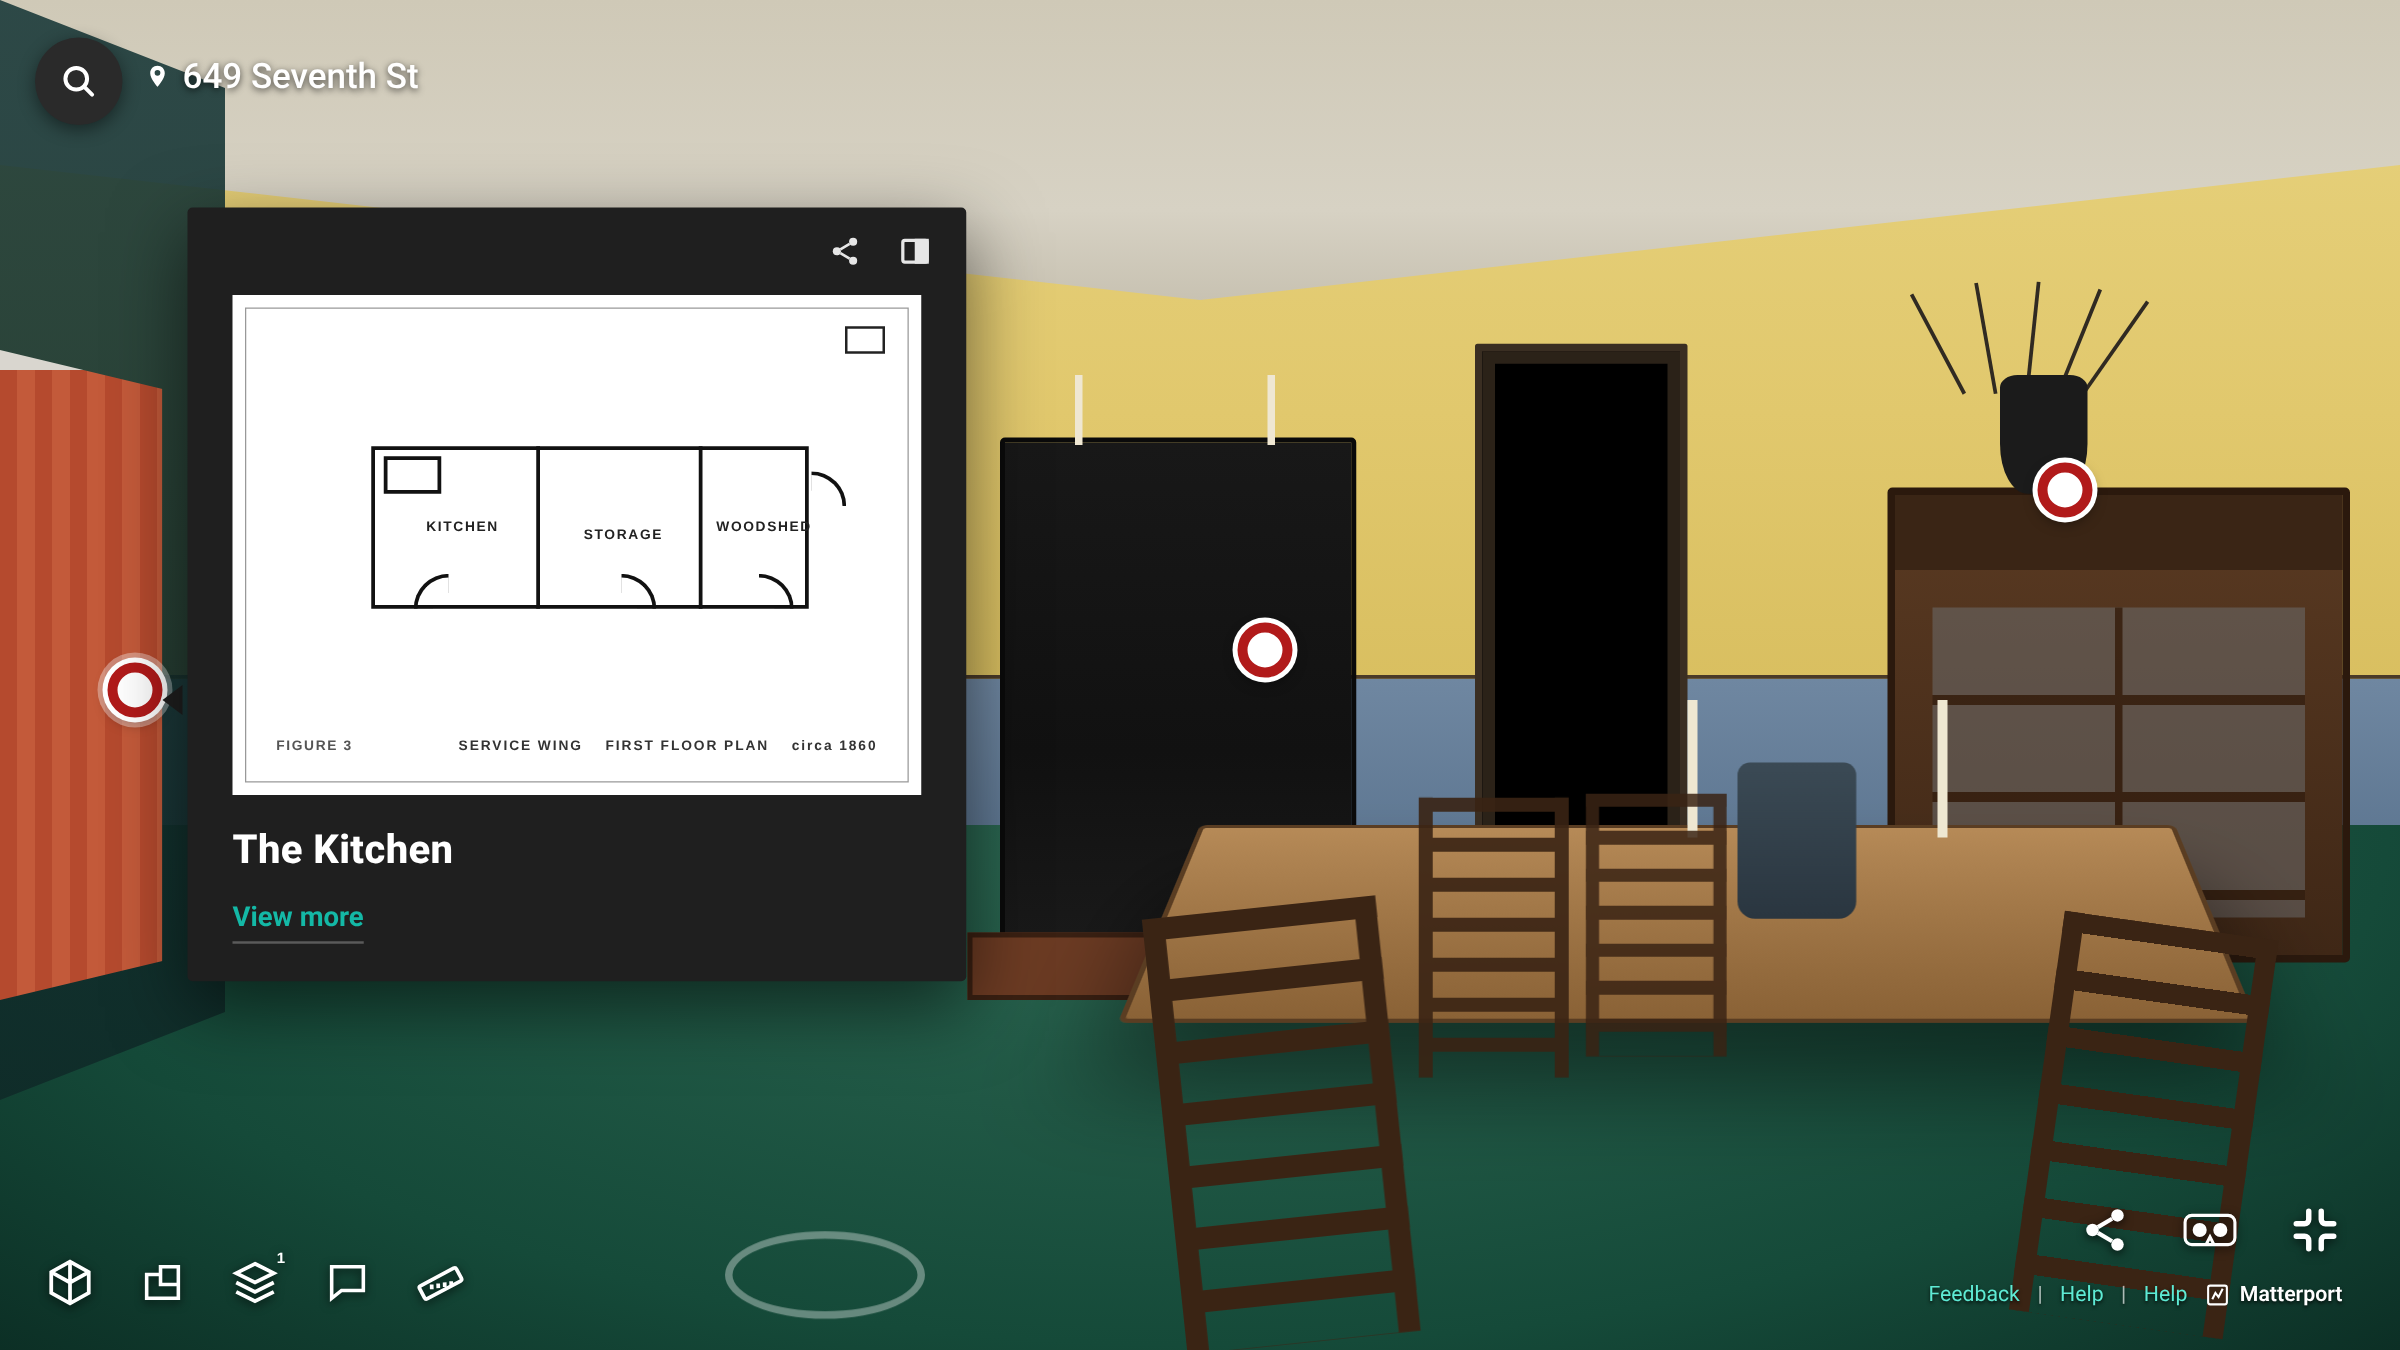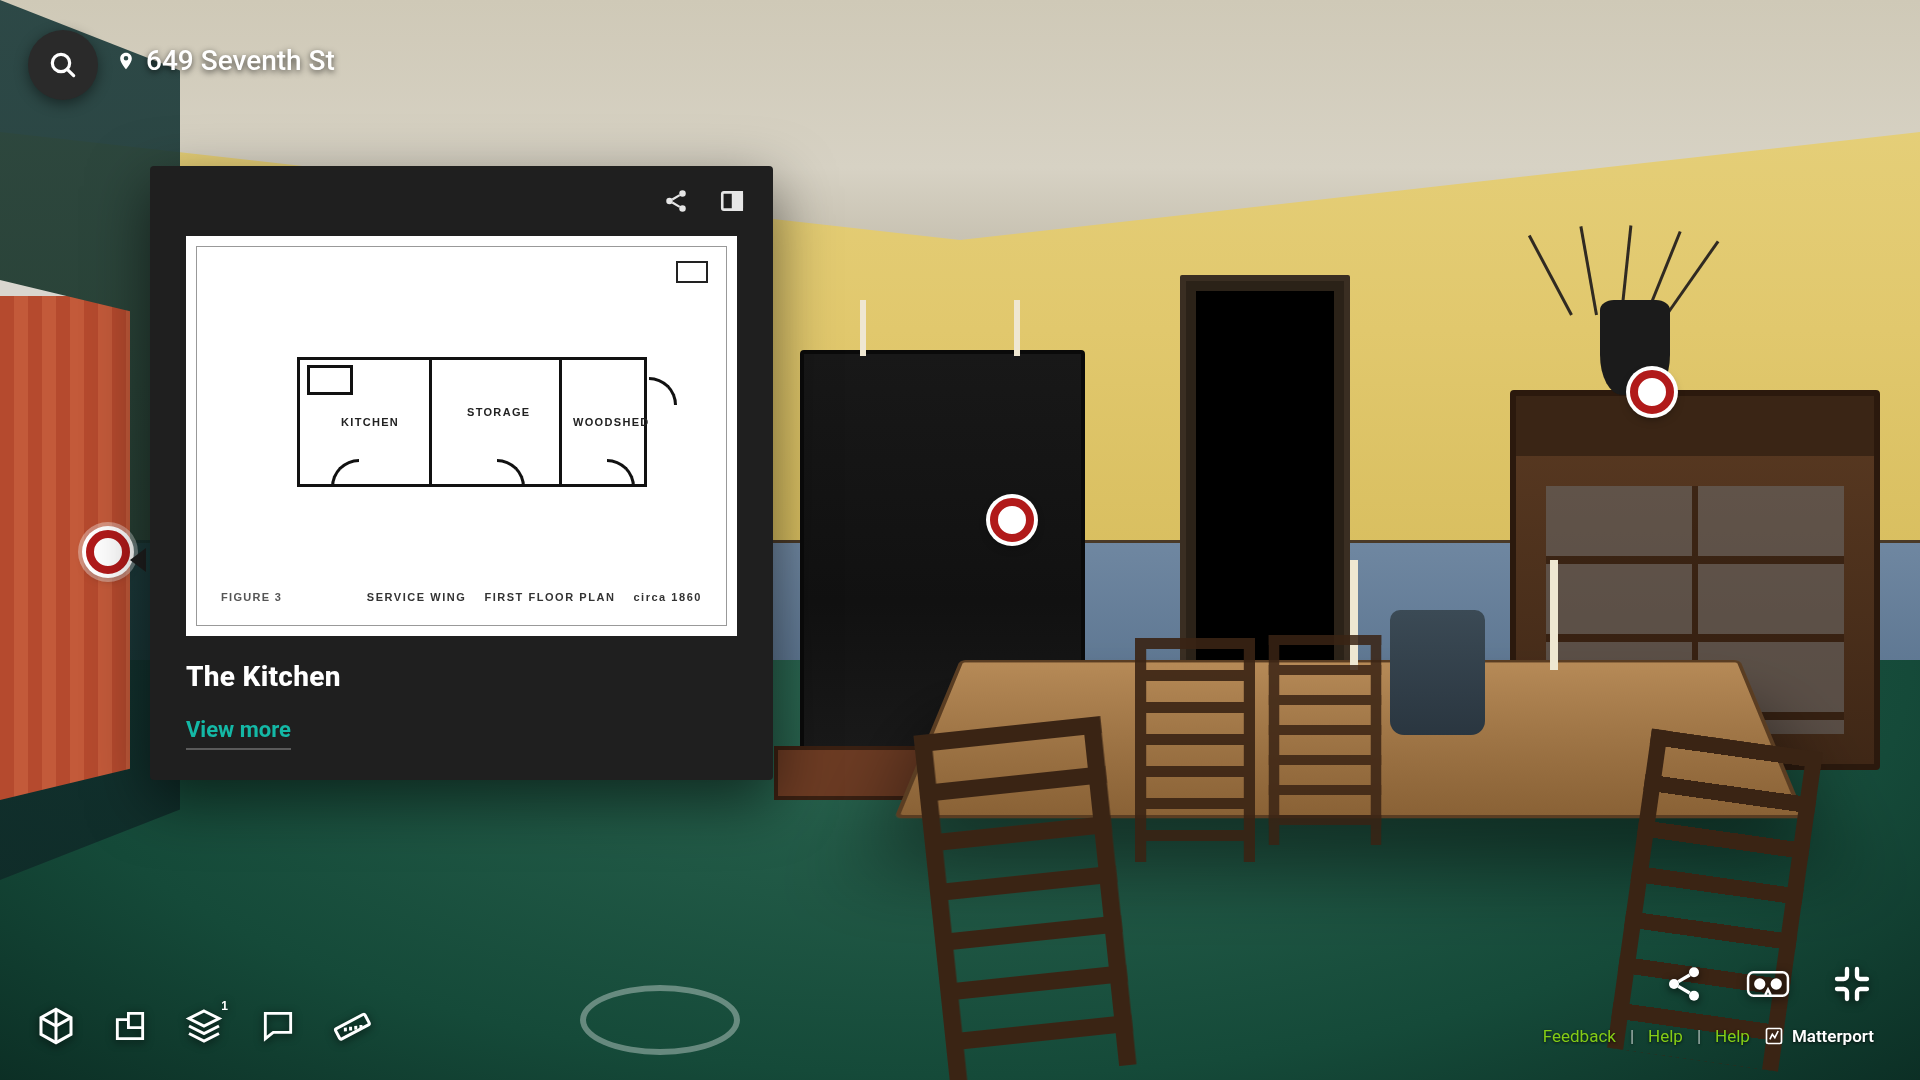--- a/index.html
+++ b/index.html
@@ -126,41 +126,41 @@
   .fp-outer { position:absolute; left:100px; top:110px; width:350px; height:130px; border:3px solid #111; }
   .fp-div1 { position:absolute; left:232px; top:110px; width:3px; height:130px; background:#111; }
   .fp-div2 { position:absolute; left:362px; top:110px; width:3px; height:130px; background:#111; }
   .fp-cab  { position:absolute; left:110px; top:118px; width:46px; height:30px; border:3px solid #111; }
   .fp-arc  { position:absolute; width:28px; height:28px; border:3px solid #111; border-right:none; border-bottom:none; border-radius:28px 0 0 0; }
   .fp-label { position:absolute; font:600 11px/1 Arial; letter-spacing:.12em; color:#222; }
   .fp-figure { position:absolute; left:24px; bottom:22px; font:600 11px/1 Arial; letter-spacing:.12em; color:#555; }
   .fp-caption { position:absolute; right:24px; bottom:22px; font:600 11px/1 Arial; letter-spacing:.14em; color:#333; display:flex; gap:18px; }
   .fp-plate { position:absolute; right:18px; top:14px; width:32px; height:22px; border:2px solid #222; }
 
-  .panel-title { margin:24px 36px 0; font-size:28px; font-weight:800; letter-spacing:.01em; }
+  .panel-title { margin:24px 36px 0; font-size:32px; font-weight:800; letter-spacing:.01em; }
   .panel-desc  { margin:18px 36px 0; font-size:22px; line-height:1.45; color:#d8d8d8; }
   .view-more   { display:inline-block; margin:24px 36px 0; font-size:22px; font-weight:700; color:#14b8a6;
     border-bottom:2px solid #5a5a5a; padding-bottom:6px; cursor:pointer;
   }
 
   
   .toolbar-left { position:absolute; left:36px; bottom:34px; display:flex; gap:34px; align-items:flex-end; }
   .tool { width:40px; height:40px; color:#fff; cursor:pointer; display:flex; align-items:center; justify-content:center;
     filter: drop-shadow(0 2px 4px rgba(0,0,0,.7));
   }
   .tool.layers { position:relative; }
   .tool .badge { position:absolute; top:-6px; right:-4px; font:700 12px/1 Arial; color:#fff; }
 
   
   .toolbar-right { position:absolute; right:46px; bottom:74px; display:flex; gap:40px; align-items:center; }
   .toolbar-right .tool { width:44px; height:44px; }
   .footer { position:absolute; right:46px; bottom:34px; display:flex; align-items:center; gap:14px;
     color:#fff; font-size:17px; text-shadow:0 1px 3px rgba(0,0,0,.8);
   }
-  .footer a { color:#84cc16; text-decoration:none; cursor:pointer; }
+  .footer a { color:#5eead4; text-decoration:none; cursor:pointer; }
   .footer .sep { opacity:.65; }
   .brand { display:flex; align-items:center; gap:8px; font-weight:600; }
   .brand-mark { width:20px; height:20px; }
 
   
   .nav-ring { position:absolute; left:660px; top:1020px; width:160px; height:70px; border-radius:50%;
     border:6px solid rgba(255,255,255,.35);
     transform:translate(-50%,-50%);
   }
 
@@ -242,21 +242,21 @@
         <div class="fp-plate"></div>
         <div class="fp-outer"></div>
         <div class="fp-div1"></div>
         <div class="fp-div2"></div>
         <div class="fp-cab"></div>
         <div class="fp-arc" style="left:134px; top:212px;"></div>
         <div class="fp-arc" style="left:300px; top:212px; transform:scaleX(-1);"></div>
         <div class="fp-arc" style="left:410px; top:212px; transform:scaleX(-1);"></div>
         <div class="fp-arc" style="left:452px; top:130px; transform:rotate(90deg);"></div>
         <div class="fp-label" style="left:144px; top:170px;">KITCHEN</div>
-        <div class="fp-label" style="left:270px; top:160px;">STORAGE</div>
+        <div class="fp-label" style="left:270px; top:176px;">STORAGE</div>
         <div class="fp-label" style="left:376px; top:170px;">WOODSHED</div>
         <div class="fp-figure">FIGURE 3</div>
         <div class="fp-caption">
           <span>SERVICE WING</span>
           <span>FIRST FLOOR PLAN</span>
           <span>circa 1860</span>
         </div>
       </div>
     </div>
 

